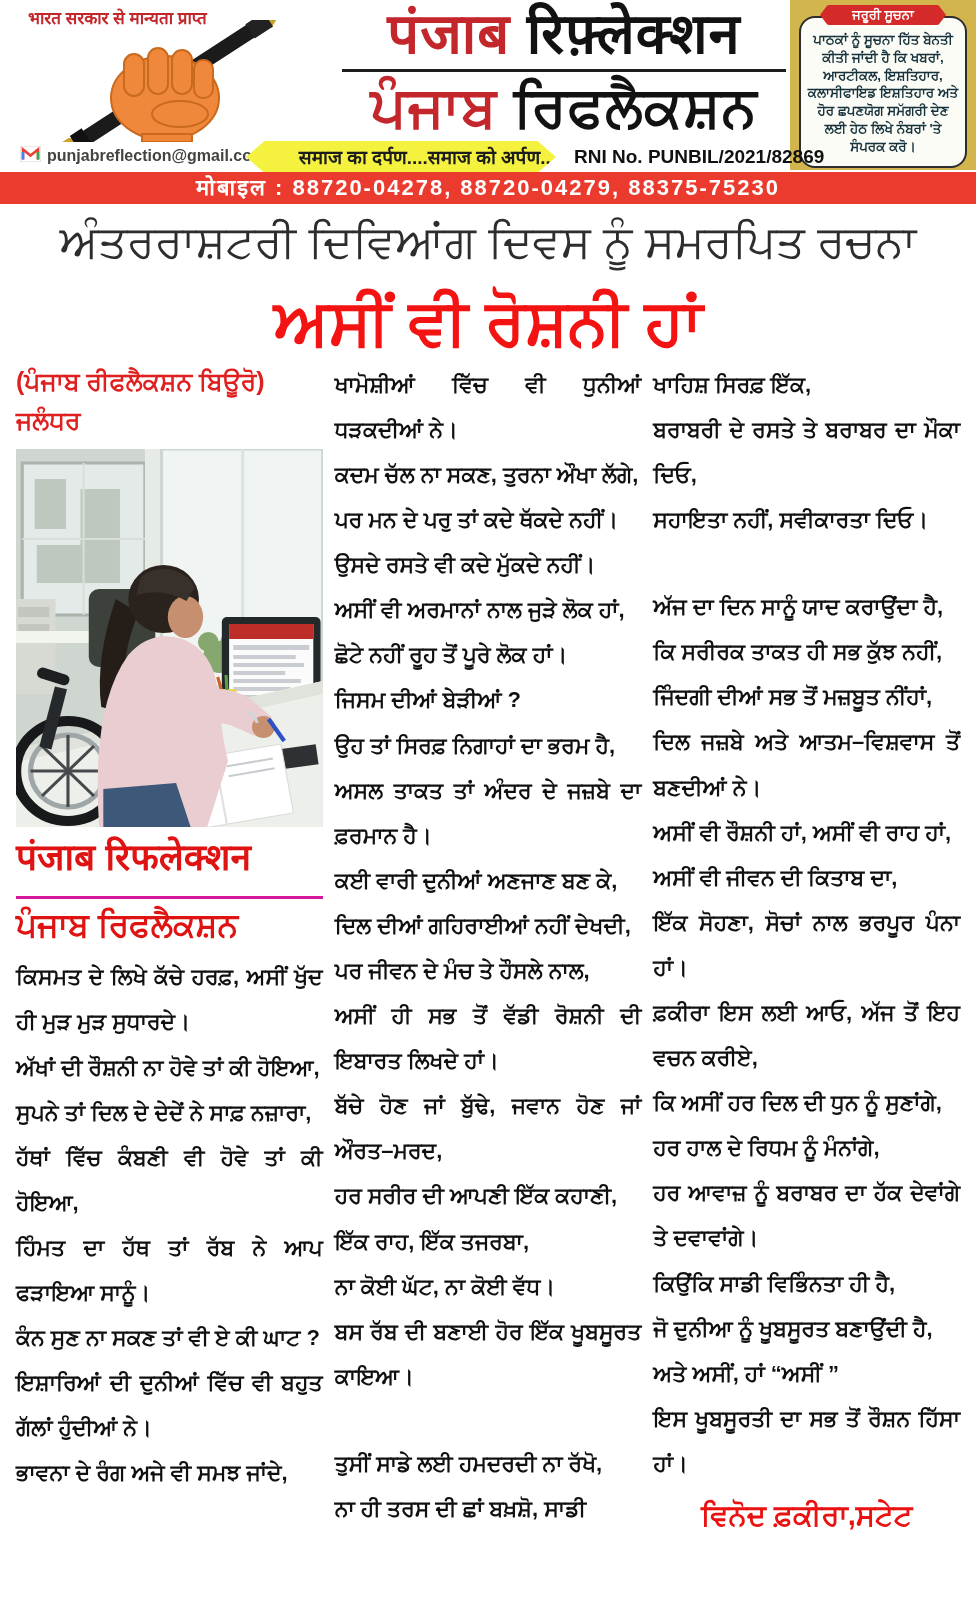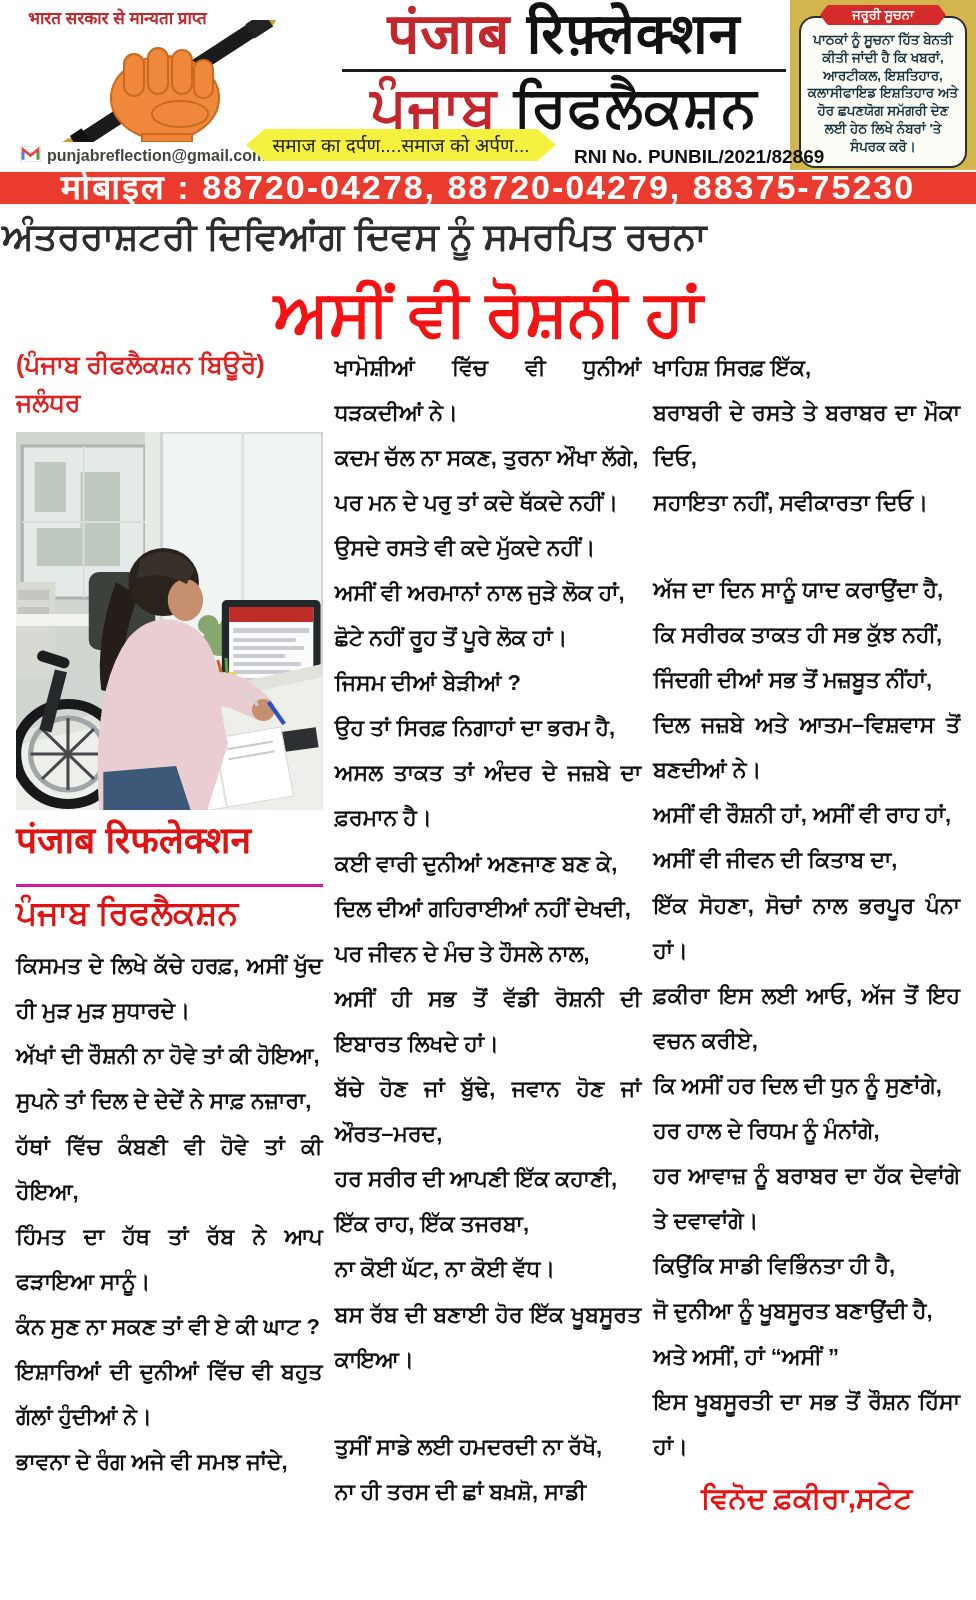--- a/index.html
+++ b/index.html
@@ -12,35 +12,35 @@
   .logo { position:absolute; left:30px; top:20px; width:270px; height:122px; }
   .titles { position:absolute; left:336px; top:2px; width:456px; text-align:center; }
   .title-line { font-size:56px; font-weight:bold; line-height:64px; letter-spacing:1px; white-space:nowrap; }
   .title-line .red { color:var(--brand-red,#c3262b); }
   .title-line .blk { color:#121212; }
   .title-divider { border-top:3px solid #1d1d1d; margin:3px 6px; }
   .notice { position:absolute; right:0; top:0; width:186px; height:170px; background:var(--notice-gold,#d2b54d); padding-top:5px; }
   .notice-badge { position:relative; z-index:2; width:126px; margin:0 auto; background:#d42a2a; color:#fff; font-size:13px; font-weight:bold; text-align:center; border-radius:9px; padding:2px 0; clip-path:polygon(6% 0,94% 0,100% 50%,94% 100%,6% 100%,0 50%); }
   .notice-box { margin:-9px auto 0; width:168px; height:152px; background:#fcfcf6; border:2px solid #2d2d2d; border-radius:16px; padding:13px 5px 4px; font-size:13.5px; font-weight:bold; color:#16323c; text-align:center; line-height:1.32; }
   .email-wrap { position:absolute; left:20px; top:146px; display:flex; align-items:center; gap:6px; font-size:16px; font-weight:bold; color:#43433f; }
-  .tagline { position:absolute; left:246px; top:129px; width:310px; background:var(--tagline-yellow,#f4f23e); color:#1c1c1c; text-align:center; font-size:19px; font-weight:normal; padding:3px 0; clip-path:polygon(0 50%,6% 0,94% 0,100% 50%,94% 100%,6% 100%); }
+  .tagline { position:absolute; left:246px; top:141px; width:310px; background:var(--tagline-yellow,#f4f23e); color:#1c1c1c; text-align:right; font-size:19px; font-weight:bold; padding:3px 0; clip-path:polygon(0 50%,6% 0,94% 0,100% 50%,94% 100%,6% 100%); }
   .rni { position:absolute; left:574px; top:146px; font-size:19px; font-weight:bold; color:#111; }
-  .mobile-bar { position:absolute; left:0; top:172px; width:100%; height:32px; background:var(--mobile-bar-red,#ea3b2e); color:#ffffff; font-size:34px; font-weight:bold; text-align:center; line-height:31px; letter-spacing:2px; }
+  .mobile-bar { position:absolute; left:0; top:172px; width:100%; height:32px; background:var(--mobile-bar-red,#ea3b2e); color:#ffffff; font-size:22px; font-weight:bold; text-align:center; line-height:31px; letter-spacing:2px; }
 
   
-  .kicker { margin:12px 2px 0; text-align:left; font-size:37px; font-weight:bold; color:#2d2d2d; line-height:1.15; }
-  .headline { margin:22px 0 0; text-align:center; font-size:64px; font-weight:bold; color:var(--headline-red,#f31313); line-height:1.0; }
+  .kicker { margin:12px 2px 0; text-align:center; font-size:45px; font-weight:normal; color:#2d2d2d; line-height:1.15; }
+  .headline { margin:22px 0 8px; text-align:center; font-size:64px; font-weight:bold; color:var(--headline-red,#f31313); line-height:1.0; }
 
   
   .columns { display:flex; gap:12px; padding:0 16px; height:1180px; overflow:hidden; }
   .col { flex:1; min-width:0; }
   .byline { color:#e02020; font-size:25px; font-weight:bold; line-height:1.55; margin:0; }
   .photo { display:block; width:100%; height:378px; margin:10px 0 8px; }
   .photo svg { width:100%; height:100%; display:block; }
-  .cap1 { color:#e01313; font-size:37px; font-weight:bold; line-height:1.25; border-bottom:3px solid var(--caption-underline-magenta,#d6179b); padding-bottom:20px; white-space:nowrap; }
+  .cap1 { color:#e01313; font-size:37px; font-weight:bold; line-height:1.25; border-bottom:3px solid var(--caption-underline-magenta,#d6179b); padding-bottom:14px; white-space:nowrap; }
   .cap2 { color:#e01313; font-size:33px; font-weight:bold; line-height:1.3; margin:5px 0 8px; white-space:nowrap; }
   .pline { margin:0; font-size:22px; font-weight:bold; color:#101010; line-height:2.05; text-align:justify; }
   .pline.spacer { height:42px; }
   .author-block { margin-top:6px; }
   .aline { color:#ea1111; font-size:29px; font-weight:bold; text-align:center; line-height:1.6; margin:0; }
 </style>
 </head>
 <body>
 
 <div class="page">

